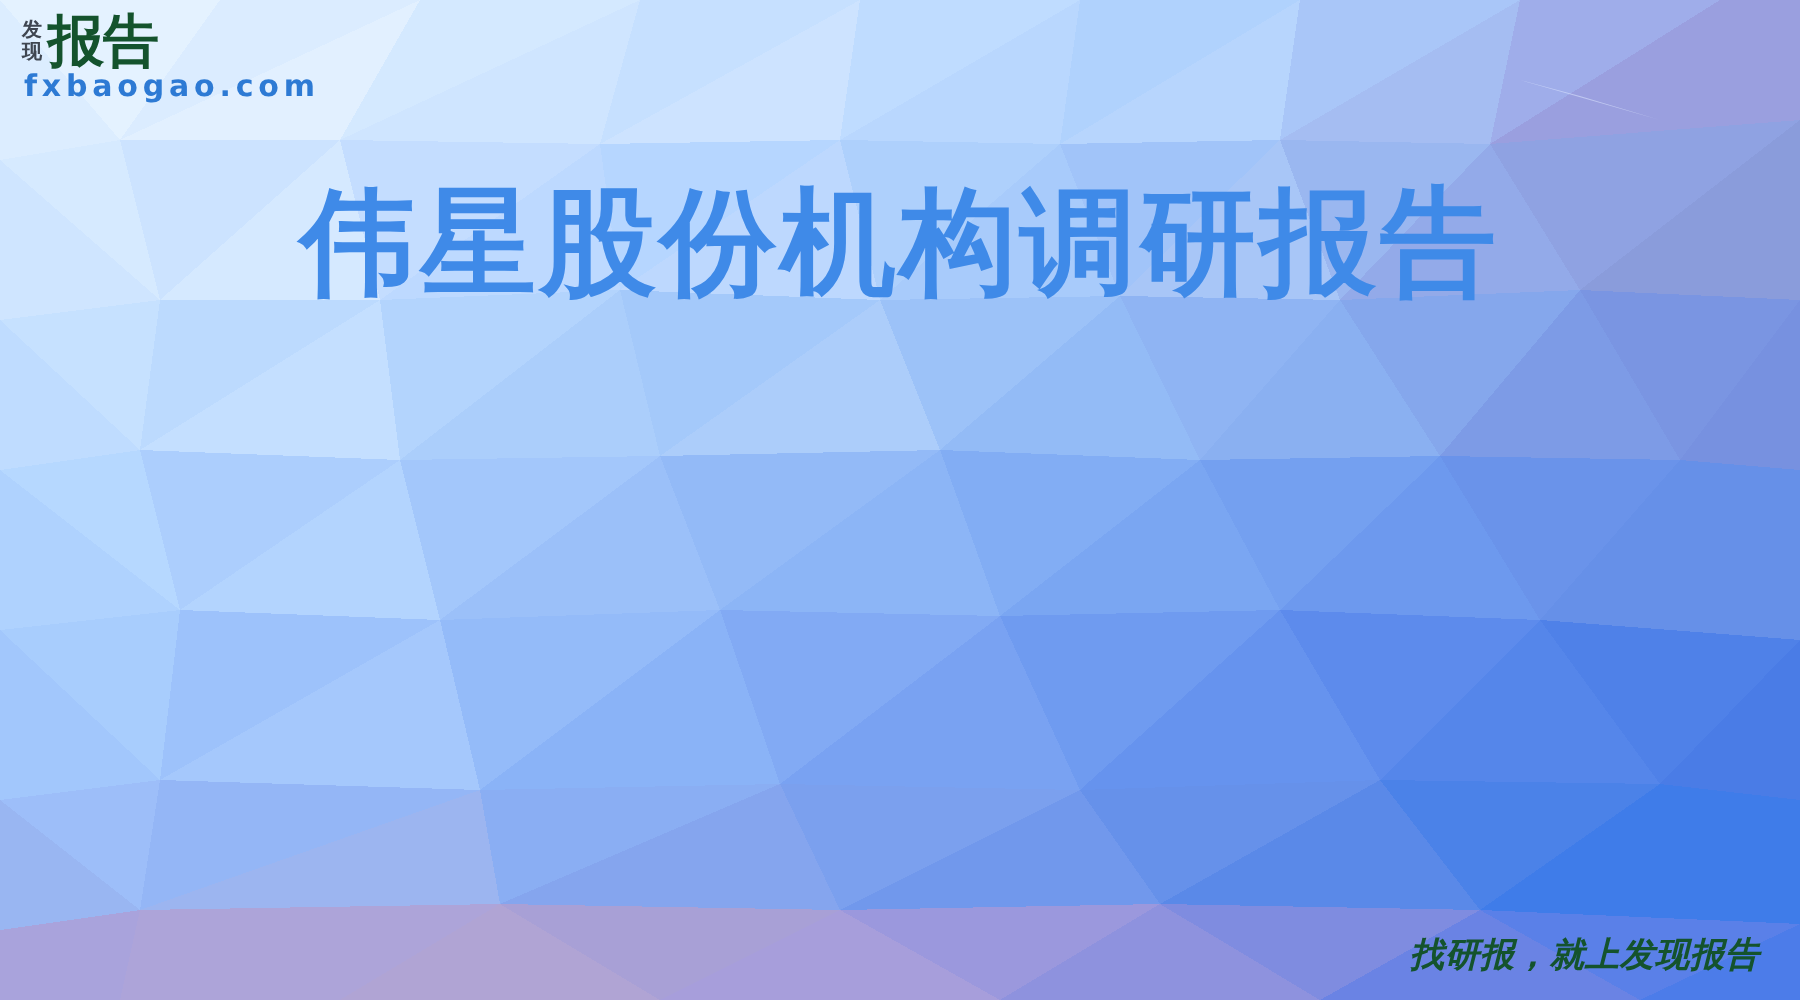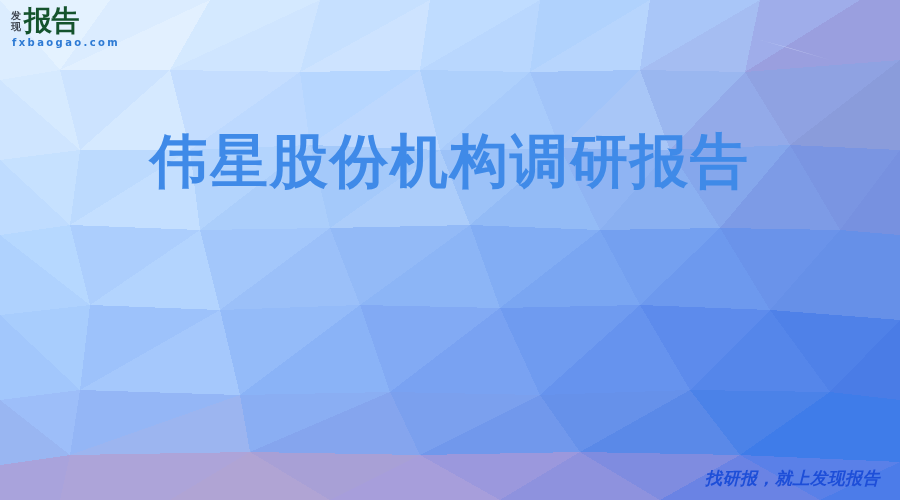--- a/index.html
+++ b/index.html
@@ -61,21 +61,21 @@
     font-size: 28px;
     line-height: 28px;
     font-weight: 900;
     color: #14532d;
     letter-spacing: -0.5px;
     font-family: "DejaVu Sans", sans-serif;
   }
   .logo-url {
     margin-top: 3px;
     margin-left: 1px;
-    font-size: 10px;
+    font-size: 15px;
     line-height: 10px;
     font-weight: 700;
     color: #2d7ad4;
     letter-spacing: 2.4px;
     font-family: "DejaVu Sans", sans-serif;
   }
 
   
   #report-title {
     position: absolute;
@@ -83,21 +83,20 @@
     top: 86px;
     width: 900px;
     text-align: center;
     font-size: 58px;
     line-height: 70px;
     font-weight: 900;
     color: #3f8ae8;
     letter-spacing: 2px;
     font-family: "DejaVu Sans", sans-serif;
     white-space: nowrap;
-    margin-top: 40px;
   }
 
   
   #survey-date {
     position: absolute;
     left: 0;
     top: 229px;
     width: 900px;
     text-align: center;
     font-size: 31px;
@@ -111,21 +110,21 @@
 
   
   #footer-slogan {
     position: absolute;
     right: 20px;
     bottom: 11px;
     font-size: 17px;
     line-height: 22px;
     font-weight: 700;
     font-style: italic;
-    color: #1d4ed8;
+    color: #14532d;
     letter-spacing: 0.5px;
     font-family: "DejaVu Sans", sans-serif;
     white-space: nowrap;
   }
 </style>
 </head>
 <body>
 
 <div id="cover">
 

